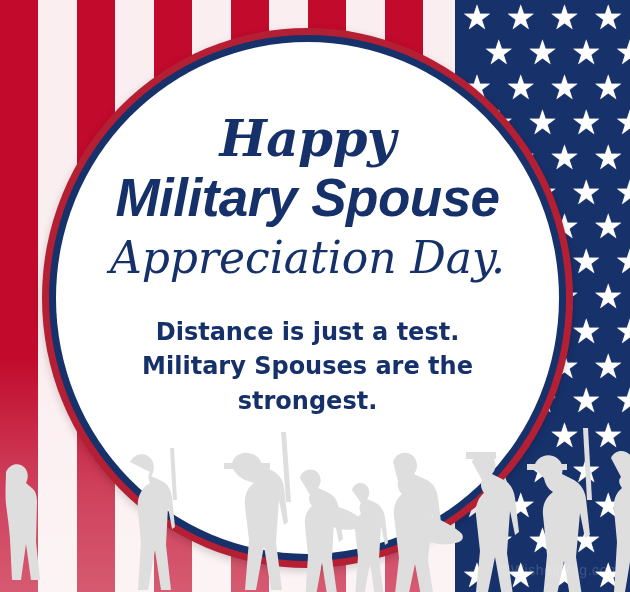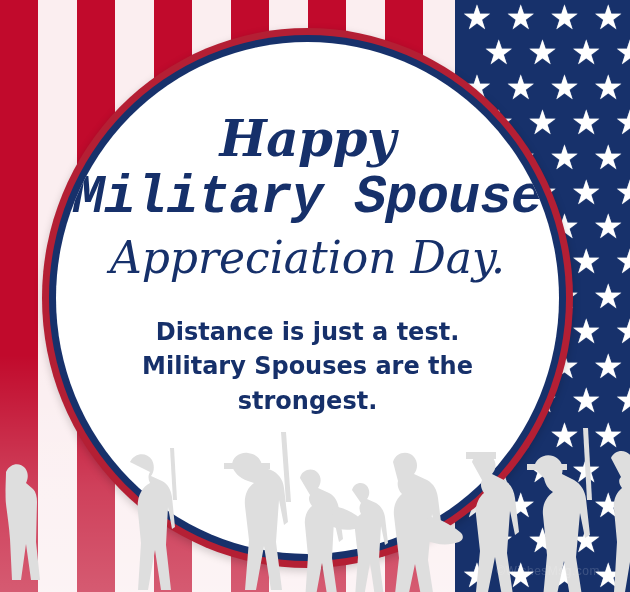--- a/index.html
+++ b/index.html
@@ -68,21 +68,21 @@
     color:var(--text-navy);
     padding-top:72px;
   }
   .line-happy{
     font-family:"DejaVu Serif", serif;
     font-weight:700;font-style:italic;
     font-size:50px;line-height:1;
     letter-spacing:-0.5px;
   }
   .line-main{
-    font-family:Liberation Mono, monospace;
+    font-family:Liberation Sans, sans-serif;
     font-weight:700;font-style:italic;
     font-size:53px;line-height:1.06;
     margin-top:6px;
     letter-spacing:-0.5px;
   }
   .line-sub{
     font-family:"DejaVu Serif", serif;
     font-weight:400;font-style:italic;
     font-size:44px;line-height:1.1;
     margin-top:8px;
@@ -101,23 +101,23 @@
     position:absolute;left:0;top:404px;width:630px;height:188px;
     pointer-events:none;
   }
   .silhouettes svg{display:block;}
 
   
   .watermark{
     position:absolute;
     left:0;right:0;bottom:14px;
     text-align:right;
-    padding-right:30px;
+    padding-right:10px;
     font-family:"Liberation Sans", sans-serif;
-    font-size:12px;
+    font-size:14px;
     letter-spacing:.5px;
     color:rgba(255,255,255,.16);
     pointer-events:none;
   }
 </style>
 </head>
 <body>
 
 <div id="card" style="--navy: #17316b; --text-navy: #16306a; --red: #c10a2c; --red-ring: #b41f34; --stripe-light: #fbeef0;">
 

